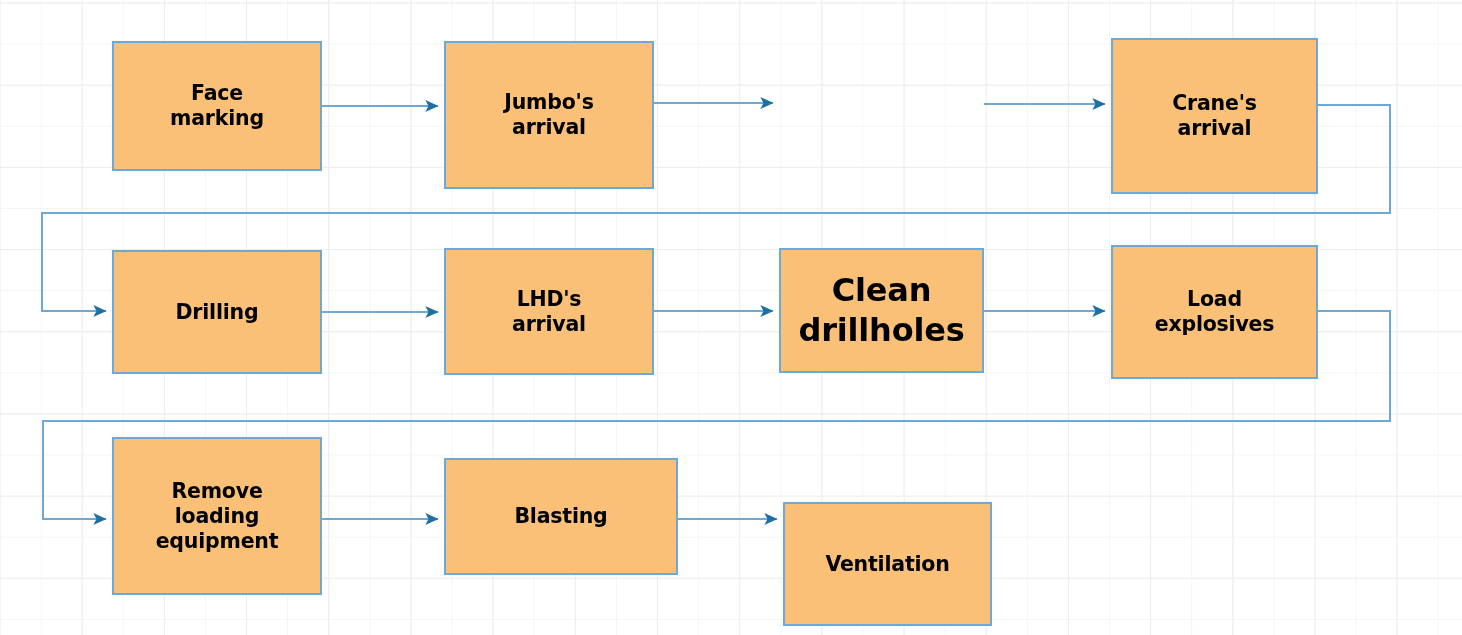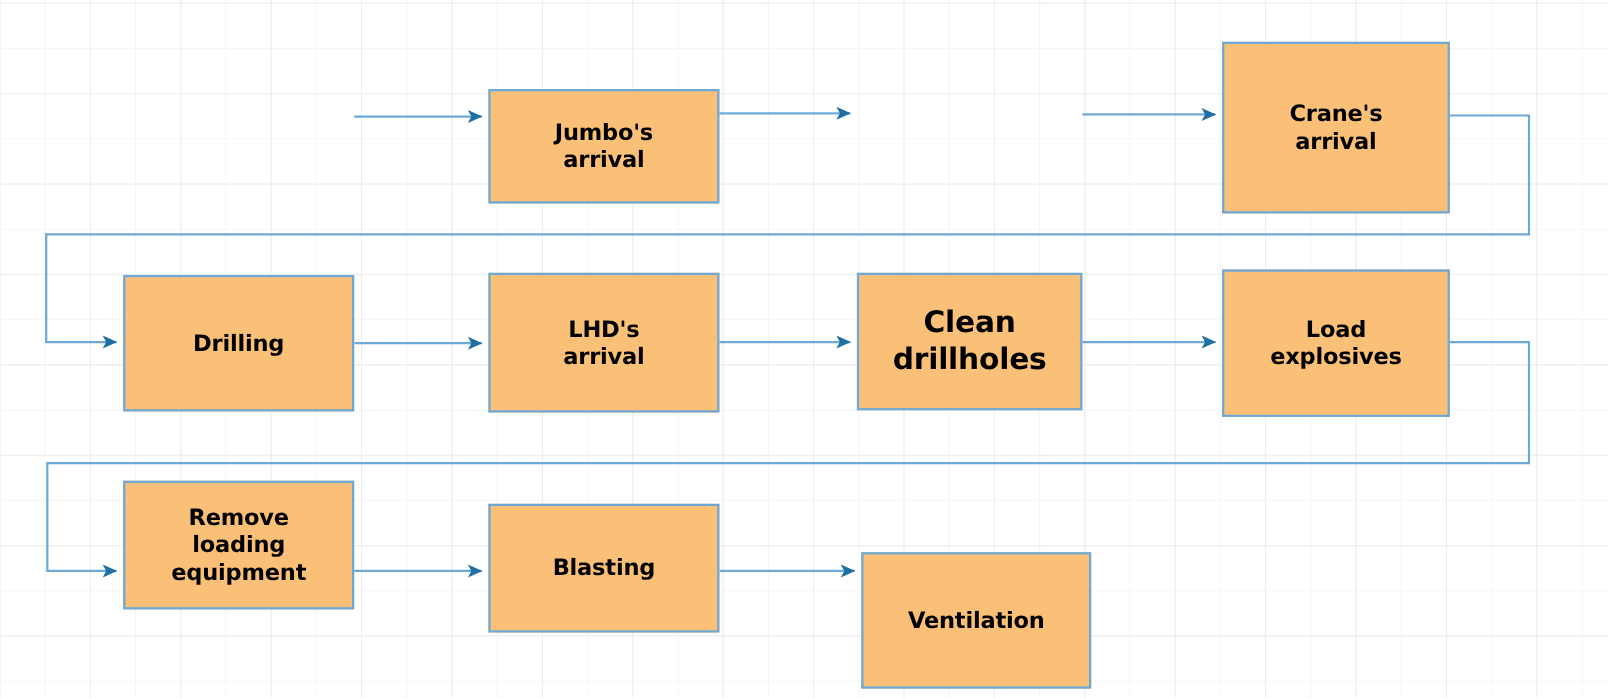--- a/index.html
+++ b/index.html
@@ -48,21 +48,21 @@
     line-height: 1.22;
     white-space: pre-line;
     letter-spacing: -0.2px;
   }
   .node-label {
     display: block;
     width: 100%;
     white-space: pre-line;
   }
   .fs-20 { font-size: 20.5px; }
-  .fs-25 { font-size: 27px; text-align: center; }
+  .fs-25 { font-size: 32px; text-align: center; }
 </style>
 </head>
 <body>
 
 <div id="canvas">
 
   <svg id="edge-layer" viewBox="0 0 1462 635" width="1462" height="635" xmlns="http://www.w3.org/2000/svg">
     <defs>
       <marker id="arrow" viewBox="0 0 10 10" refX="9.2" refY="5" markerWidth="7.2" markerHeight="7.2" orient="auto-start-reverse">
         <path d="M 0.4 0.9 L 9.6 5 L 0.4 9.1 L 2.6 5 Z" fill="#1f6fa5"></path>
@@ -81,22 +81,26 @@
       <path d="M 654 311 L 773 311" marker-end="url(#arrow)"></path>
       <path d="M 984 311 L 1105 311" marker-end="url(#arrow)"></path>
 
       <path d="M 1318 311 L 1390 311 L 1390 421 L 43 421 L 43 519 L 106 519" marker-end="url(#arrow)"></path>
 
       <path d="M 322 519 L 438 519" marker-end="url(#arrow)"></path>
       <path d="M 654 519 L 777 519" marker-end="url(#arrow)"></path>
     </g>
   </svg>
 
+  <div class="node fs-20" style="left:112px; top:41px; width:210px; height:130px;">
+    <span class="node-label">Face
+marking</span>
+  </div>
 
-  <div class="node fs-20" style="left:444px; top:41px; width:210px; height:104px;margin-top:40px;">
+  <div class="node fs-20" style="left:444px; top:41px; width:210px; height:148px;">
     <span class="node-label">Jumbo's
 arrival</span>
   </div>
 
 
   <div class="node fs-20" style="left:1111px; top:38px; width:207px; height:156px;justify-content:center;">
     <span class="node-label">Crane's
 arrival</span>
   </div>
 
@@ -112,27 +116,27 @@
   <div class="node fs-25" style="left:779px; top:248px; width:205px; height:125px;">
     <span class="node-label">Clean
 drillholes</span>
   </div>
 
   <div class="node fs-20" style="left:1111px; top:245px; width:207px; height:134px;">
     <span class="node-label">Load
 explosives</span>
   </div>
 
-  <div class="node fs-20" style="left:112px; top:437px; width:210px; height:117px;">
+  <div class="node fs-20" style="left:112px; top:437px; width:210px; height:158px;">
     <span class="node-label">Remove
 loading
 equipment</span>
   </div>
 
-  <div class="node fs-20" style="left:444px; top:458px; width:210px; height:117px;">
+  <div class="node fs-20" style="left:444px; top:458px; width:234px; height:117px;">
     <span class="node-label">Blasting</span>
   </div>
 
   <div class="node fs-20" style="left:783px; top:458px; width:209px; height:124px;margin-top:44px;">
     <span class="node-label">Ventilation</span>
   </div>
 
 </div>
 
 </body></html>

